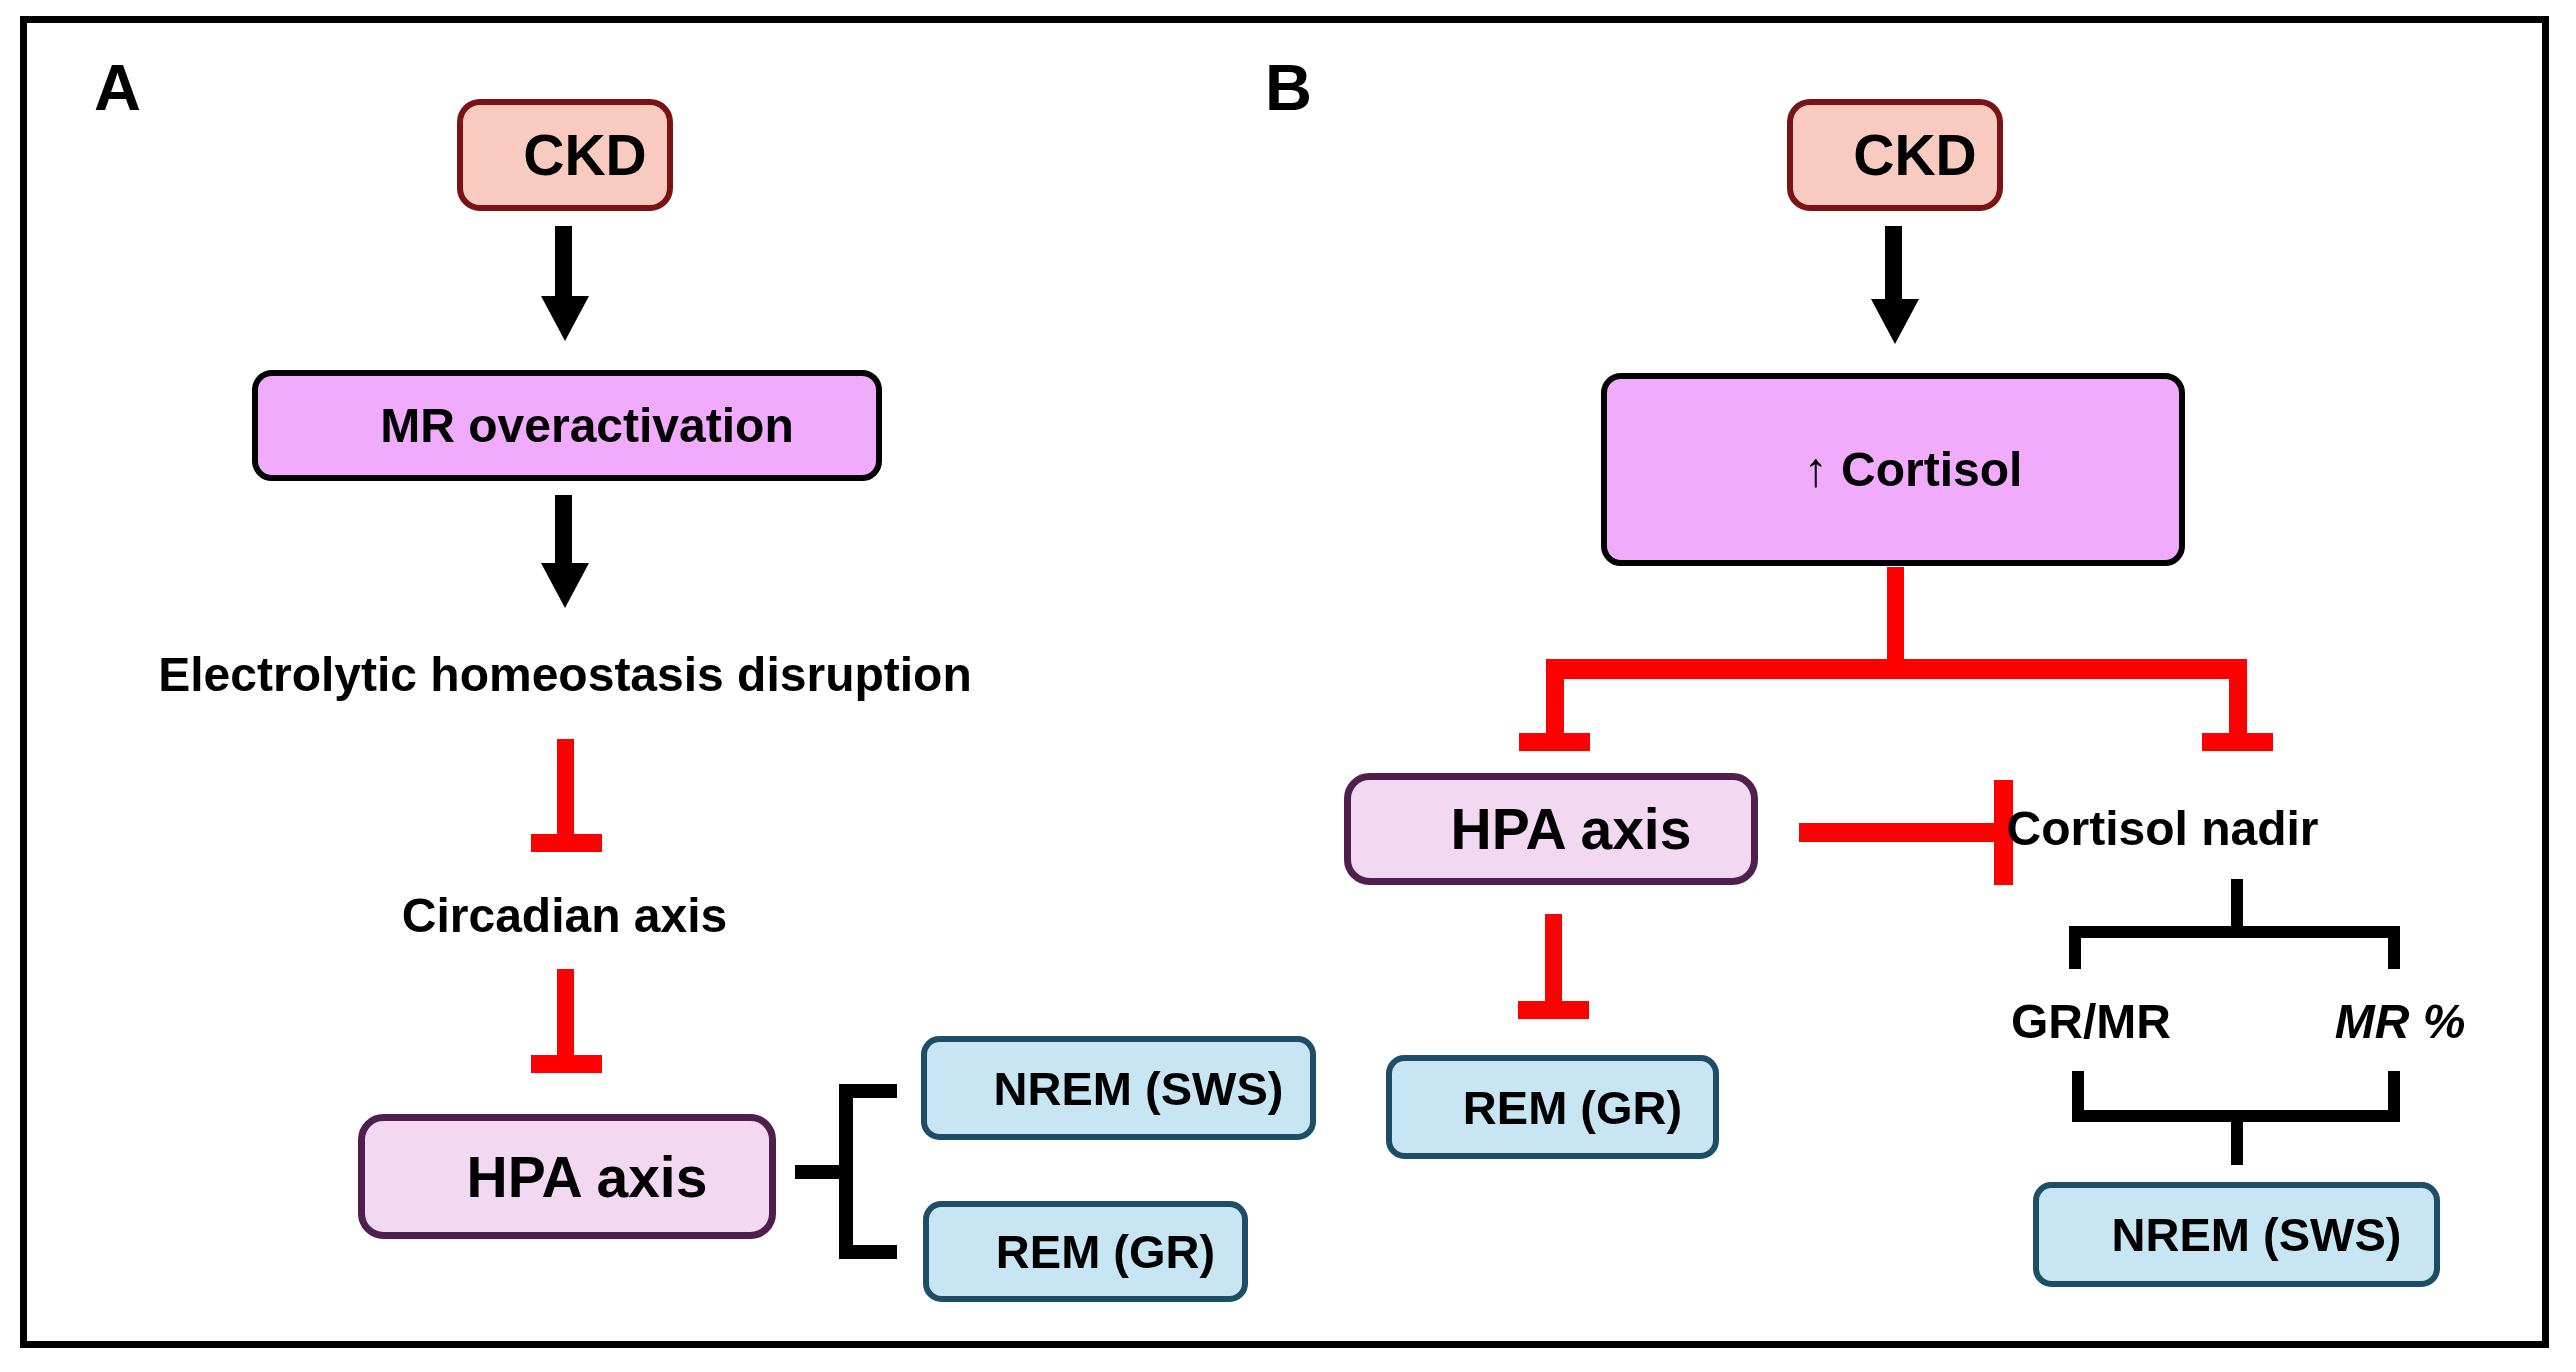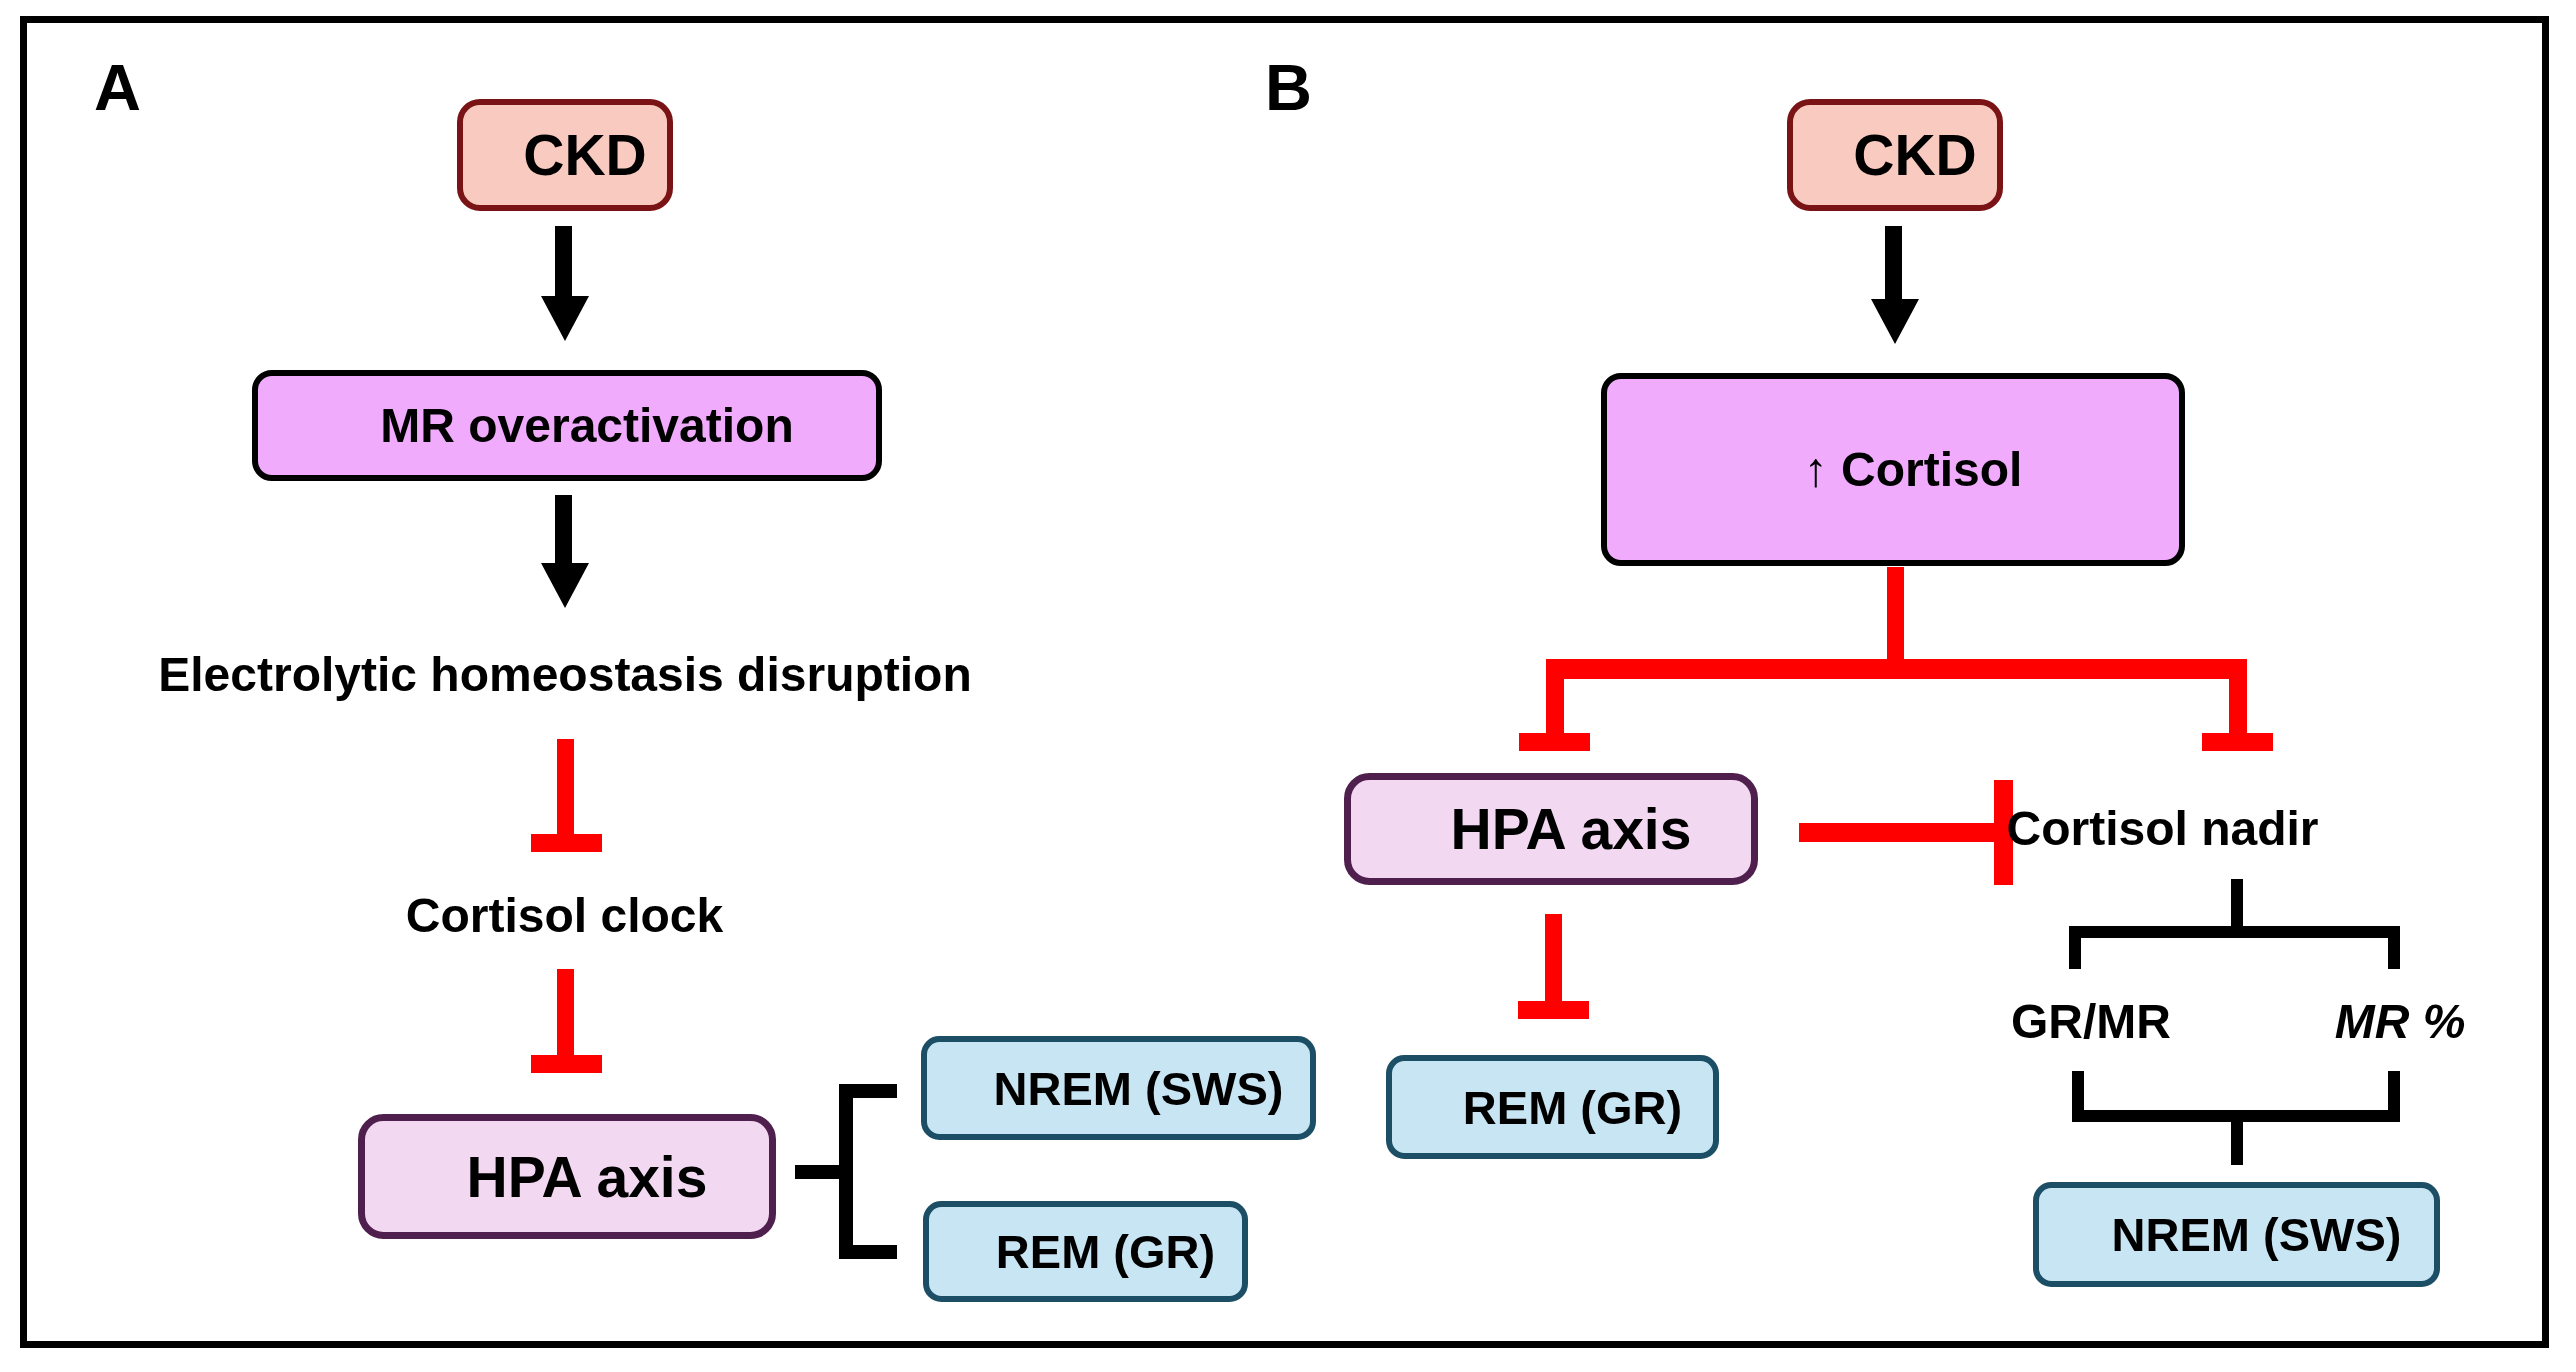--- a/index.html
+++ b/index.html
@@ -97,21 +97,21 @@
     </div>
 
     <div class="ln" style="left:555px;top:495px;width:17px;height:71px;"></div>
     <div class="arrow-head" style="left:541px;top:563px;"></div>
 
     <div class="txt" style="left:104px;top:647px;width:922px;">Electrolytic homeostasis disruption</div>
 
     <div class="ln red" style="left:557px;top:739px;width:17px;height:99px;"></div>
     <div class="ln red" style="left:531px;top:834px;width:71px;height:18.4px;"></div>
 
-    <div class="txt" style="left:281px;top:888px;width:567px;">Cortisol clock</div>
+    <div class="txt" style="left:281px;top:888px;width:567px;">Circadian axis</div>
 
     <div class="ln red" style="left:557px;top:969px;width:17px;height:91px;"></div>
     <div class="ln red" style="left:531px;top:1055px;width:71px;height:18.4px;"></div>
 
     <div class="box hpa-box" style="left:358px;top:1114px;width:418px;height:125px;">
       <span>HPA axis</span>
     </div>
 
     <div class="ln" style="left:795px;top:1165px;width:47px;height:13.5px;"></div>
     <div class="ln" style="left:839px;top:1084px;width:13.5px;height:175px;"></div>

